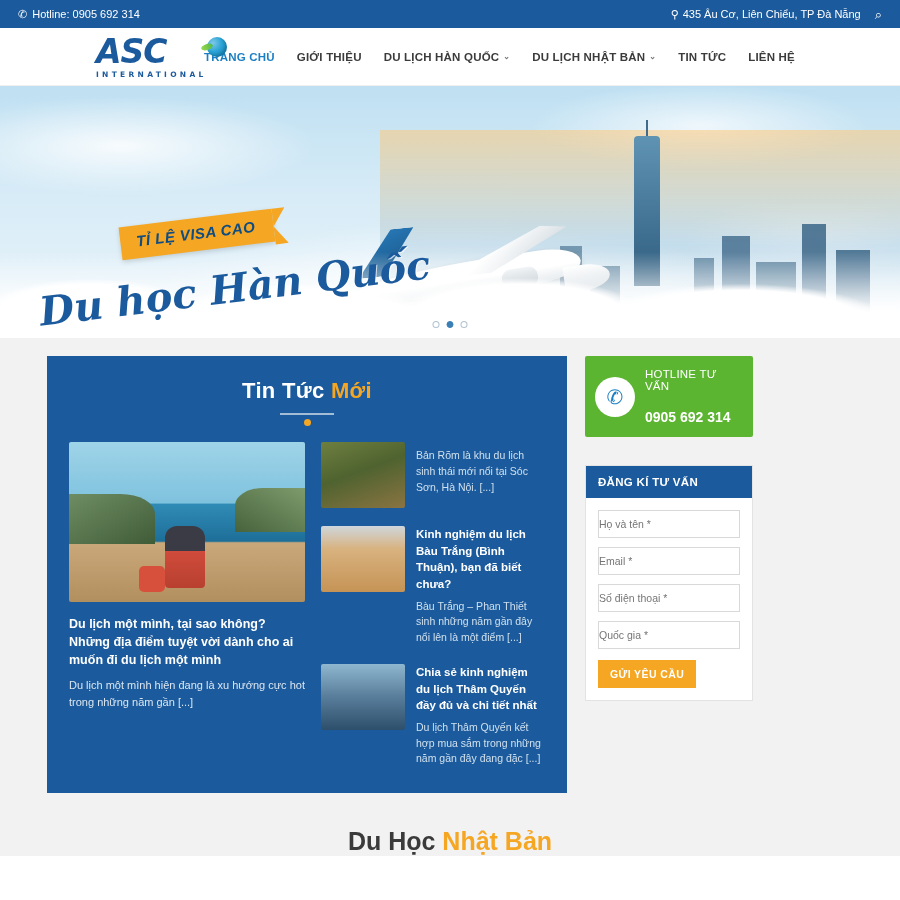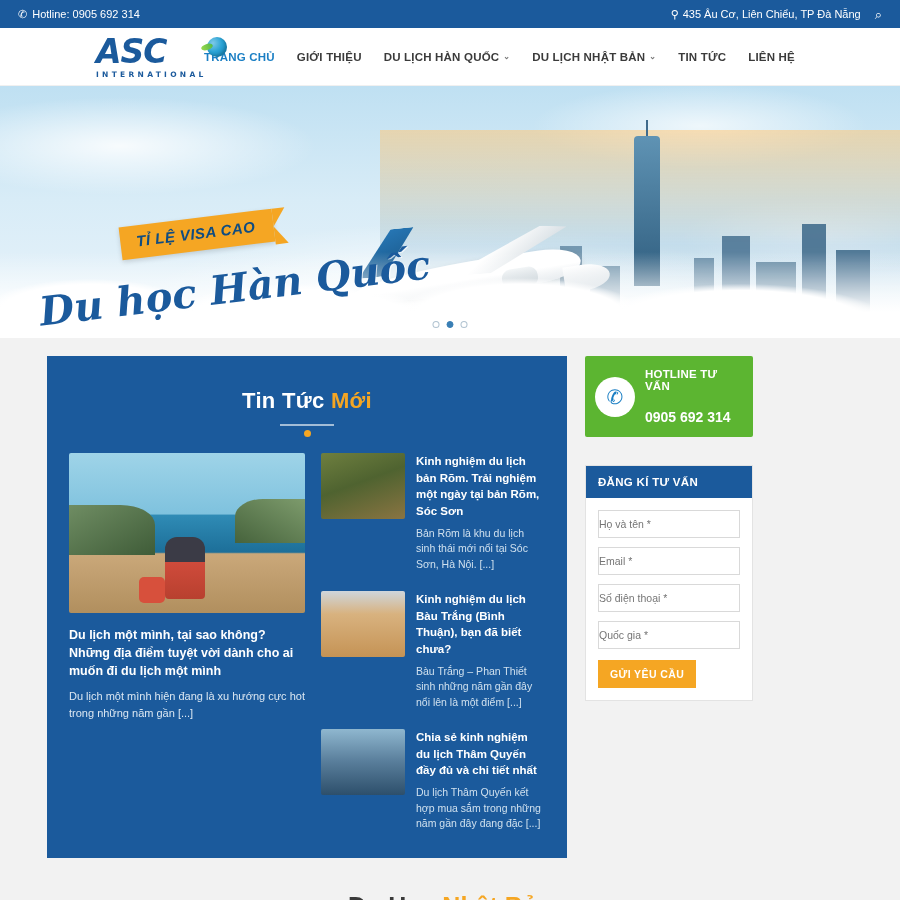--- a/index.html
+++ b/index.html
@@ -184,21 +184,21 @@
   .page { background: #f2f2f2; padding: 18px 0 0; }
   .wrap { width: 806px; margin: 0 auto; }
   .cols { display: flex; gap: 18px; align-items: flex-start; }
 
   
   .news {
     width: 520px; background: #1b5a9c; color: #fff;
     padding: 22px 22px 26px;
   }
   .news h2 {
-    margin: 10px; text-align: center; font-size: 22px; font-weight: 700;
+    margin: 0; text-align: center; font-size: 22px; font-weight: 700;
     letter-spacing: .3px;
   }
   .news h2 .or { color: #f5a623; }
   .divider { display: flex; flex-direction: column; align-items: center; margin: 9px 0 16px; }
   .divider .bar { width: 54px; height: 2px; background: rgba(255,255,255,.6); }
   .divider .dot { width: 7px; height: 7px; border-radius: 50%; background: #f5a623; margin-top: 4px; }
 
   .news-body { display: flex; gap: 16px; }
   .feature { width: 236px; }
   .feature .thumb {
@@ -239,21 +239,21 @@
   
   .side { width: 168px; }
   .hotline {
     background: #5cb531; color: #fff; display: flex; align-items: center; gap: 10px;
     padding: 12px 10px; border-radius: 2px;
   }
   .hotline .circle {
     width: 40px; height: 40px; border-radius: 50%; background: #fff; color: #1b7fc4;
     display: flex; align-items: center; justify-content: center; font-size: 20px; flex: 0 0 40px;
   }
-  .hotline .t1 { font-size: 11.5px; font-weight: 700; letter-spacing: .2px; }
+  .hotline .t1 { font-size: 11.5px; font-weight: 400; letter-spacing: .2px; }
   .hotline .t2 { font-size: 14px; font-weight: 700; margin-top: 17px; }
 
   .form-card { margin-top: 28px; background: #ffffff; border: 1px solid #e3e3e3; }
   .form-card .head {
     background: #1b5a9c; color: #fff; font-size: 11.5px; font-weight: 700;
     padding: 10px 12px; letter-spacing: .3px;
   }
   .form-card .body { padding: 12px; display: flex; flex-direction: column; gap: 9px; }
   .form-card input[type=text] {
     width: 100%; height: 28px; border: 1px solid #d9d9d9; background: #fff;
@@ -378,21 +378,20 @@
                 <div class="person"></div>
             </div>
             <div class="title">Du lịch một mình, tại sao không? Những địa điểm tuyệt vời dành cho ai muốn đi du lịch một mình</div>
             <div class="excerpt">Du lịch một mình hiện đang là xu hướng cực hot trong những năm gần [...]</div>
           </article>
 
           <div class="list">
             <article class="li">
               <div class="thumb"></div>
               <div class="tx">
-                <div class="t">Kinh nghiệm du lịch bản Rõm. Trải nghiệm một ngày tại bản Rõm, Sóc Sơn</div>
                 <div class="e">Bản Rõm là khu du lịch sinh thái mới nổi tại Sóc Sơn, Hà Nội. [...]</div>
               </div>
             </article>
             <article class="li">
               <div class="thumb"></div>
               <div class="tx">
                 <div class="t">Kinh nghiệm du lịch Bàu Trắng (Bình Thuận), bạn đã biết chưa?</div>
                 <div class="e">Bàu Trắng – Phan Thiết sinh những năm gần đây nổi lên là một điểm [...]</div>
               </div>
             </article>

